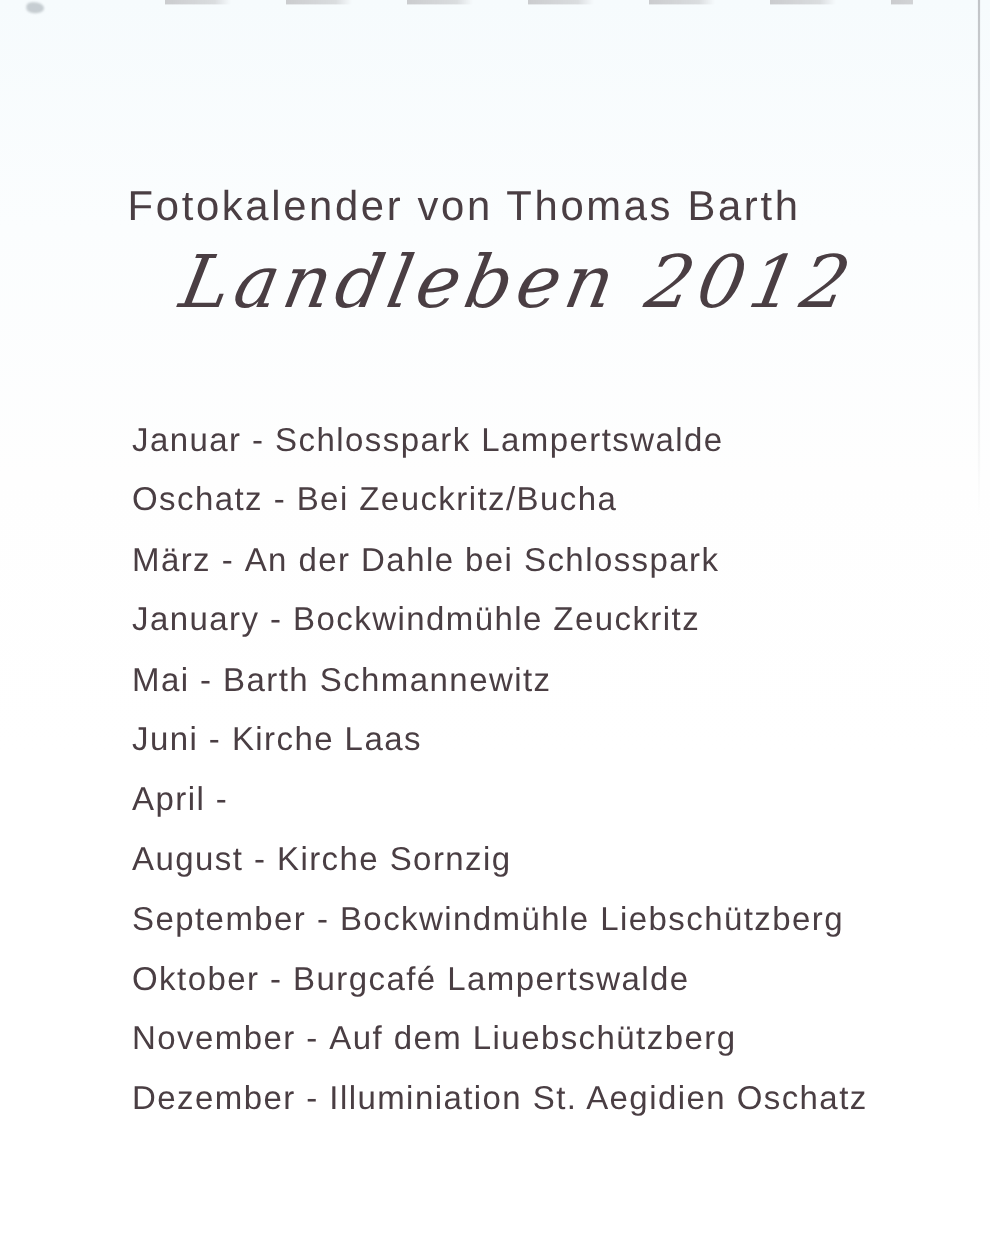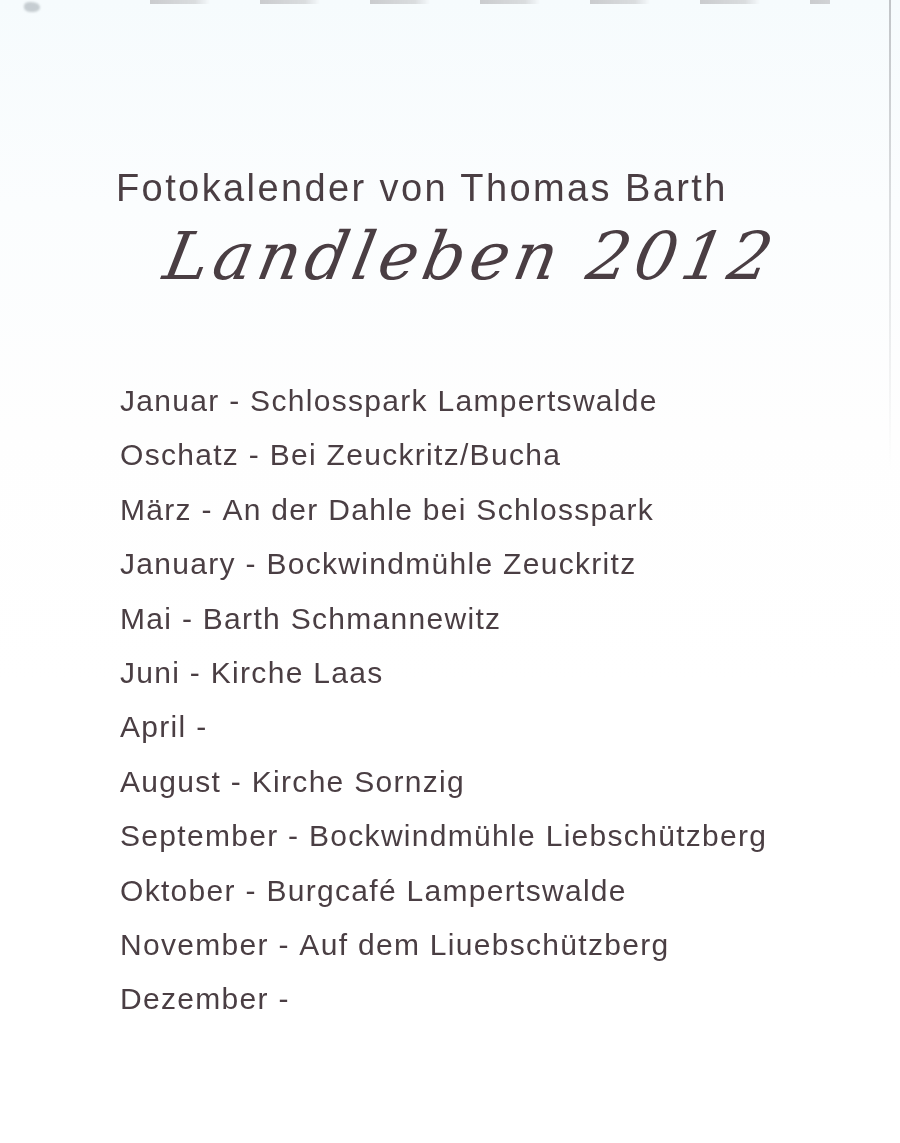--- a/index.html
+++ b/index.html
@@ -130,17 +130,17 @@
     <div class="cal-line">
       <span>September</span><span> - </span><span>Bockwindmühle Liebschützberg</span>
     </div>
     <div class="cal-line">
       <span>Oktober</span><span> - </span><span>Burgcafé Lampertswalde</span>
     </div>
     <div class="cal-line">
       <span>November</span><span> - </span><span>Auf dem Liuebschützberg</span>
     </div>
     <div class="cal-line">
-      <span>Dezember</span><span> - </span>
+      <span>Dezember</span><span> - </span><span>Illuminiation St. Aegidien Oschatz</span>
     </div>
   </div>
 
 </div>
 
 </body></html>

